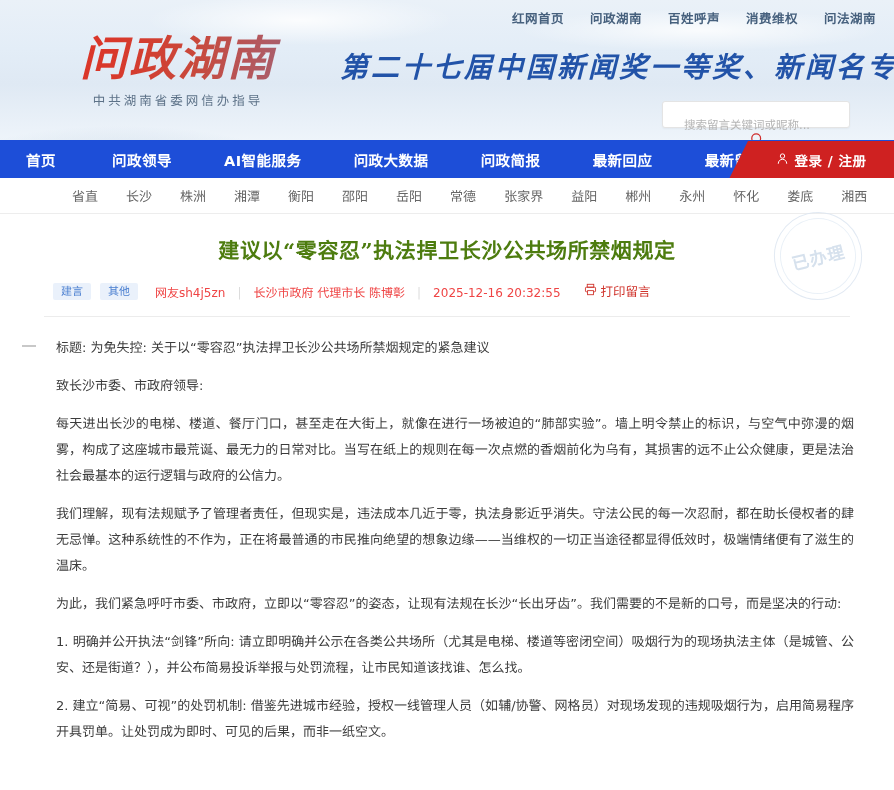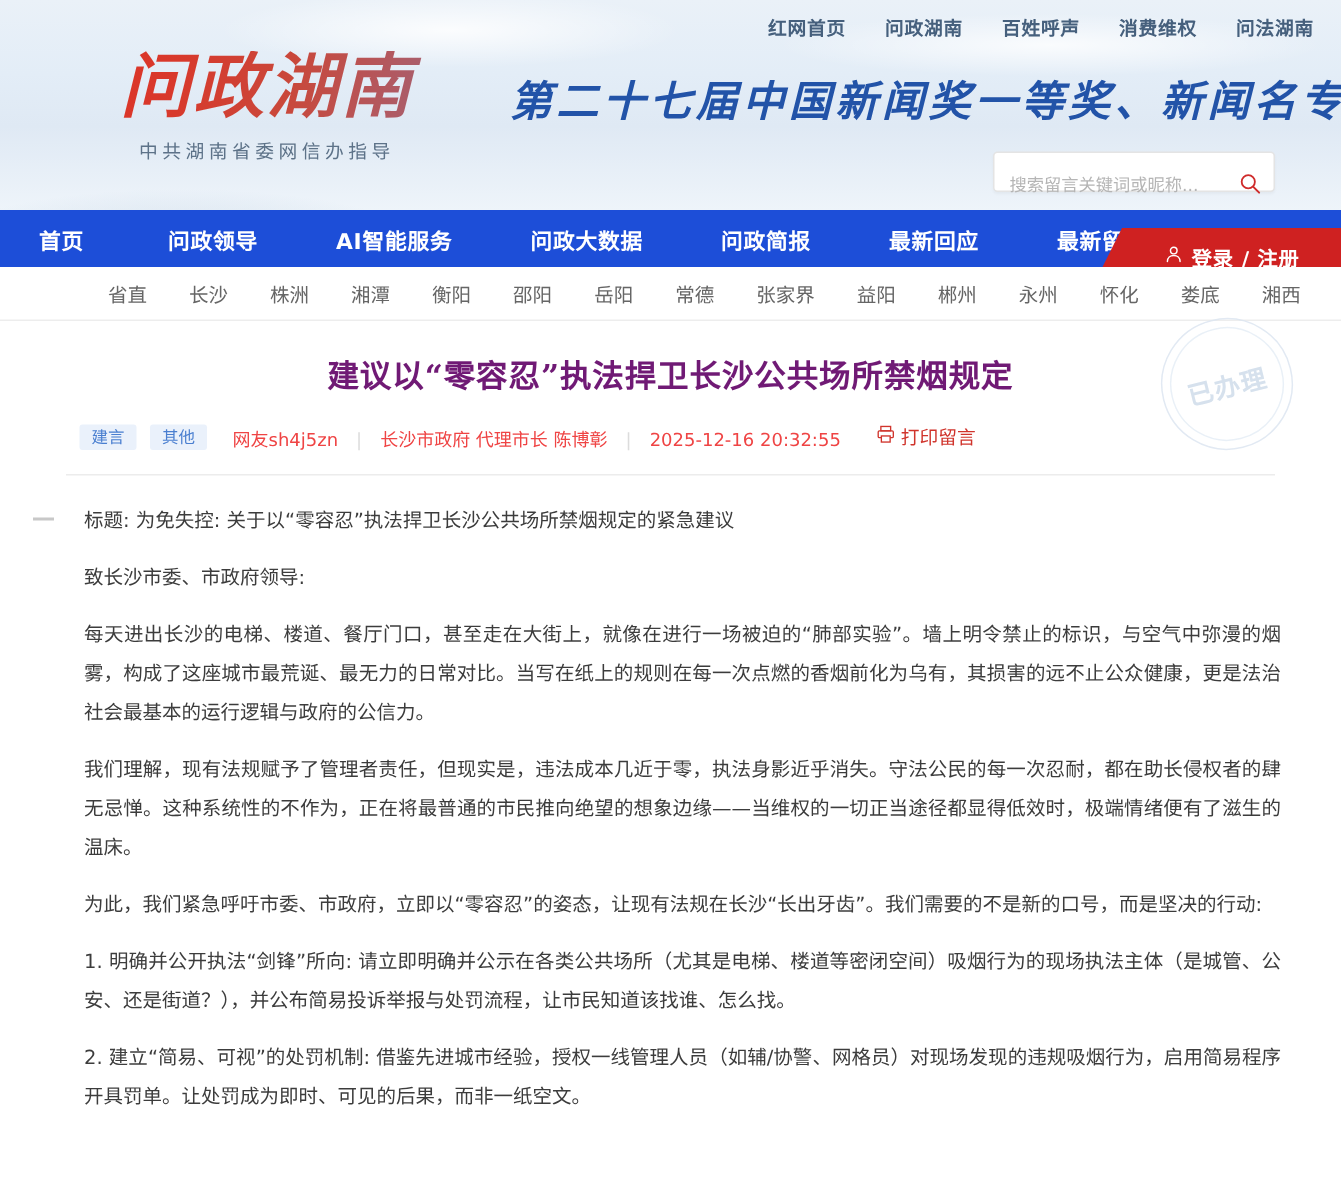--- a/index.html
+++ b/index.html
@@ -104,20 +104,21 @@
     right: 44px; bottom: 12px;
     width: 188px; height: 27px;
     background: #fff;
     border: 1px solid #e4e4e4;
     border-radius: 3px;
     display: flex;
     align-items: center;
     padding: 16px 8px 0 10px;
     z-index: 6;
     box-shadow: 0 1px 2px rgba(0,0,0,.04);
+    flex-direction: column;
   }
   .searchbox input {
     flex: 1;
     border: none;
     outline: none;
     font-size: 11.5px;
     color: #555;
     font-family: inherit;
     background: transparent;
   }
@@ -146,21 +147,21 @@
     font-size: 14.5px;
     font-weight: bold;
     padding: 0 26px;
     white-space: nowrap;
     letter-spacing: .5px;
   }
   .mainnav-items a:first-child { padding-left: 12px; padding-right: 30px; }
 
   .login-area {
     position: absolute;
-    right: 0; top: 12px;
+    right: 0; top: 1px;
     height: 38px;
     width: 146px;
     background: #cf2121;
     display: flex;
     align-items: center;
     justify-content: center;
     gap: 6px;
     z-index: 3;
   }
   .login-area::before {
@@ -212,21 +213,21 @@
   }
 
   .article-head {
     position: relative;
     padding: 22px 44px 0 44px;
   }
   .article-title {
     text-align: center;
     font-size: 21px;
     font-weight: bold;
-    color: #701a75;
+    color: #4d7c0f;
     letter-spacing: .6px;
     line-height: 1.4;
     font-family: "DejaVu Serif", "Liberation Serif", serif;
   }
 
   .meta-row {
     display: flex;
     align-items: flex-end;
     gap: 9px;
     padding: 16px 0 0 9px;

